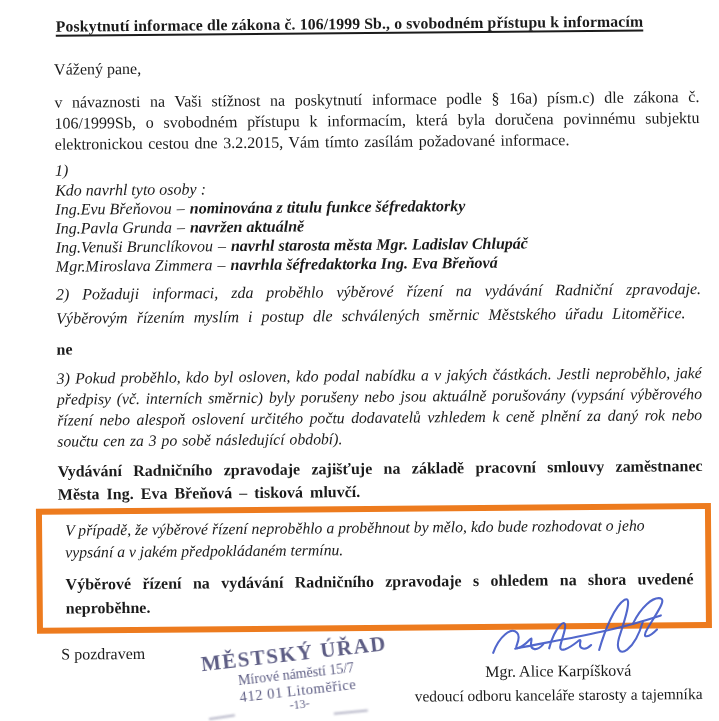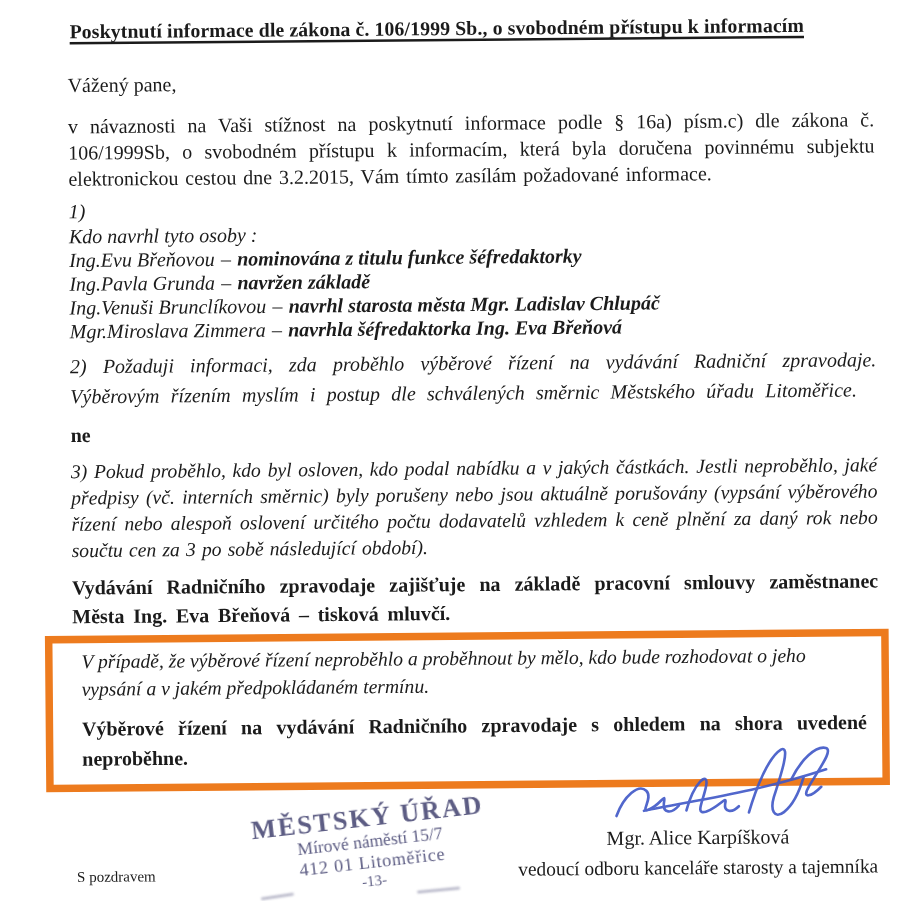--- a/index.html
+++ b/index.html
@@ -25,21 +25,21 @@
         text-align:justify;word-spacing:1px;}
   .p-statement{margin-top:9px;font-size:16px;font-weight:bold;line-height:22.5px;
         text-align:justify;word-spacing:3px;}
   
   .hl-box{margin:3px 0 0 -22px;margin-right:-8px;border:6px solid #ed7b1e;
           padding:5px 12px 7px 23px;background:transparent;}
   .hl-q{font-size:15.7px;font-style:italic;line-height:22px;text-align:left;margin:0;}
   .hl-a{font-size:16px;font-weight:bold;line-height:24px;text-align:justify;
         word-spacing:4.5px;margin:9px 0 0 0;}
   
-  .closing{position:absolute;left:58px;top:641px;font-size:12px;line-height:21px;margin-top:48px;}
+  .closing{position:absolute;left:58px;top:641px;font-size:16px;line-height:21px;}
   .stamp{position:absolute;left:178px;top:641px;width:230px;text-align:center;
          color:#50507a;transform:rotate(-6deg);opacity:0.92;filter:blur(0.35px);}
   .stamp .s1{font-size:21px;font-weight:bold;letter-spacing:1.5px;line-height:24px;}
   .stamp .s2{font-size:14px;line-height:16px;margin-top:1px;}
   .stamp .s3{font-size:14.5px;letter-spacing:0.6px;line-height:16px;}
   .stamp .s4{font-size:12px;line-height:13px;}
   .stamp-smudge{position:absolute;width:26px;height:3px;border-bottom:2px solid #50507a;
          opacity:0.45;filter:blur(0.8px);}
   .smudge-l{left:205px;top:712px;transform:rotate(-8deg);}
   .smudge-r{left:330px;top:708px;transform:rotate(-5deg);width:34px;}
@@ -56,21 +56,21 @@
   <div class="title"><span>Poskytnutí informace dle zákona č. 106/1999 Sb., o svobodném přístupu k informacím</span></div>
 
   <div class="salutation">Vážený pane,</div>
 
   <div class="p-intro">v návaznosti na Vaši stížnost na poskytnutí informace podle § 16a) písm.c) dle zákona č. 106/1999Sb, o svobodném přístupu k informacím, která byla doručena povinnému subjektu elektronickou cestou dne 3.2.2015, Vám tímto zasílám požadované informace.</div>
 
   <div class="q1">
     <div class="num">1)</div>
     <div>Kdo navrhl tyto osoby :</div>
     <div><span>Ing.Evu Břeňovou</span><span class="sep">–</span><span class="ans">nominována z titulu funkce šéfredaktorky</span></div>
-    <div><span>Ing.Pavla Grunda</span><span class="sep">–</span><span class="ans">navržen základě</span></div>
+    <div><span>Ing.Pavla Grunda</span><span class="sep">–</span><span class="ans">navržen aktuálně</span></div>
     <div><span>Ing.Venuši Brunclíkovou</span><span class="sep">–</span><span class="ans">navrhl starosta města Mgr. Ladislav Chlupáč</span></div>
     <div><span>Mgr.Miroslava Zimmera</span><span class="sep">–</span><span class="ans">navrhla šéfredaktorka Ing. Eva Břeňová</span></div>
   </div>
 
   <div class="p-q2">2) Požaduji informaci, zda proběhlo výběrové řízení na vydávání Radniční zpravodaje. Výběrovým řízením myslím i postup dle schválených směrnic Městského úřadu Litoměřice.</div>
 
   <div class="ne">ne</div>
 
   <div class="p-q3">3) Pokud proběhlo, kdo byl osloven, kdo podal nabídku a v jakých částkách. Jestli neproběhlo, jaké předpisy (vč. interních směrnic) byly porušeny nebo jsou aktuálně porušovány (vypsání výběrového řízení nebo alespoň oslovení určitého počtu dodavatelů vzhledem k ceně plnění za daný rok nebo součtu cen za 3 po sobě následující období).</div>
 

